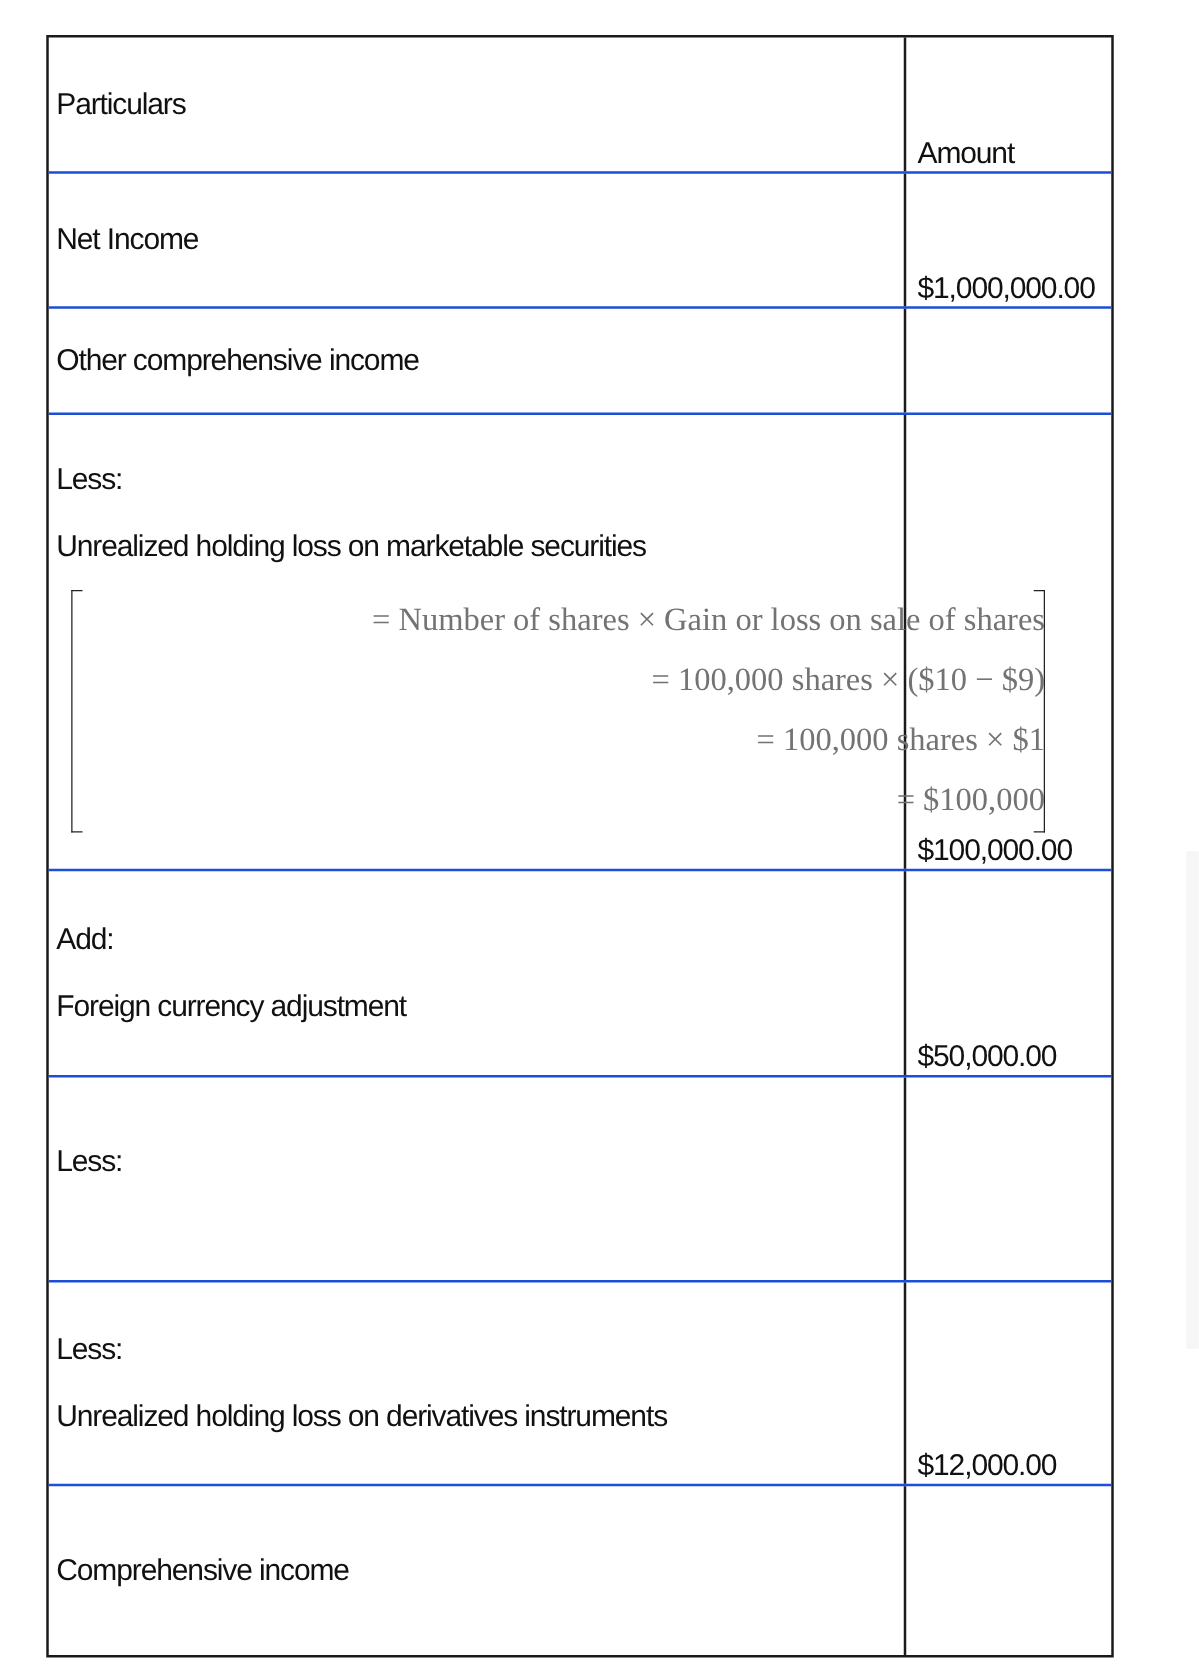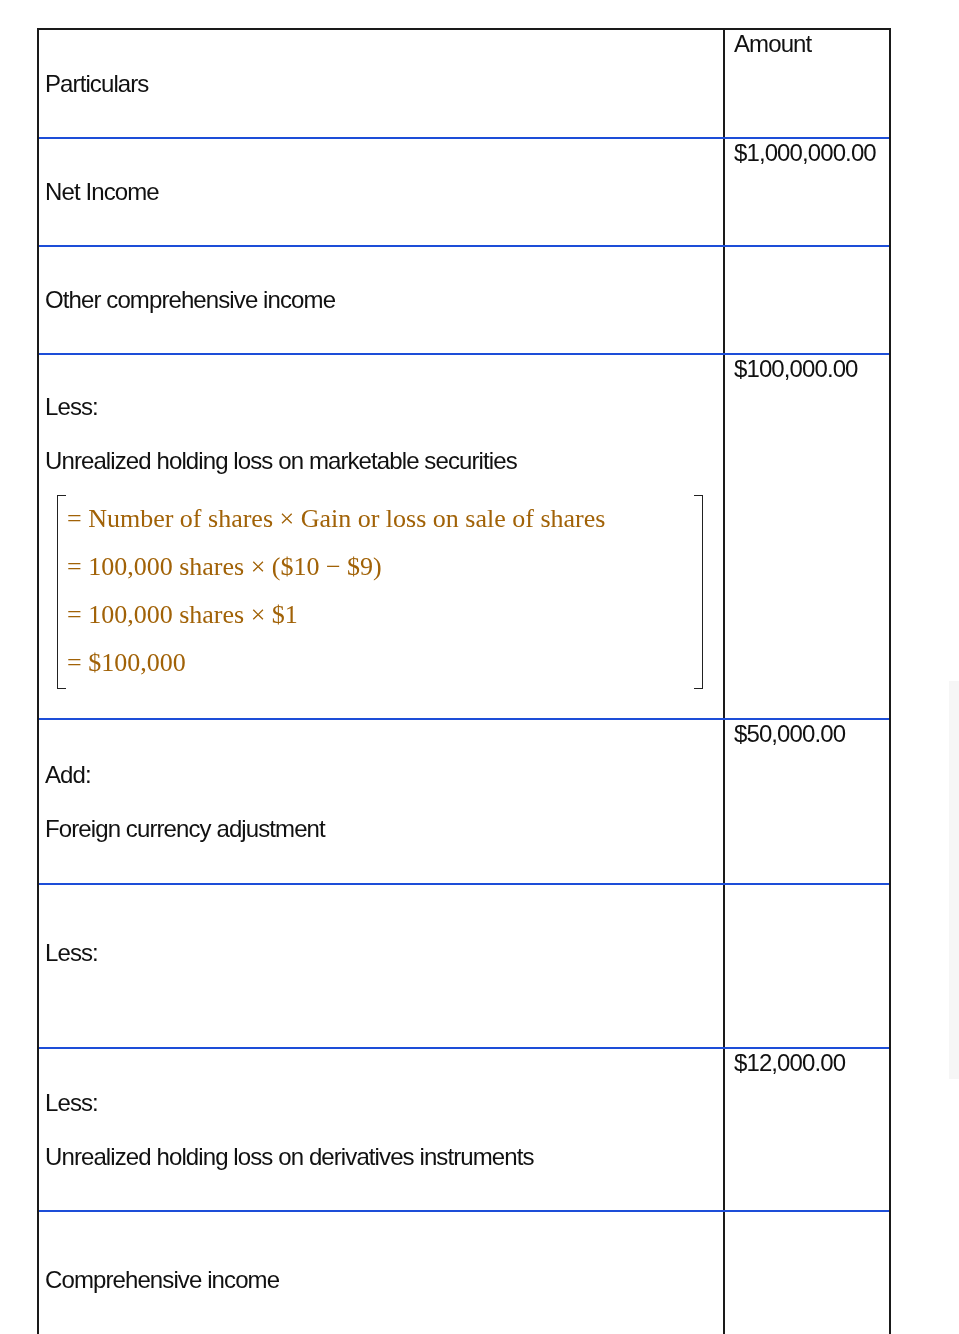--- a/index.html
+++ b/index.html
@@ -10,31 +10,31 @@
     border: 2px solid #1a1a1a;
     box-sizing: border-box;
   }
   .row { display: flex; border-top: 2px solid #1d4ed8; box-sizing: border-box; }
   .row:first-child { border-top: none; }
   .c1 {
     width: 686px; border-right: 2px solid #1a1a1a; box-sizing: border-box;
     padding-left: 6px; display: flex; flex-direction: column; justify-content: center;
   }
   .c2 {
-    flex: 1; padding-left: 9px; display: flex; flex-direction: column; justify-content: flex-start;
+    flex: 1; padding-left: 9px; display: flex; flex-direction: column; justify-content: flex-end;
   }
   .txt {
     font-family: "Liberation Sans", sans-serif; font-size: 24px; color: #111;
     letter-spacing: -0.9px; line-height: 28px;
   }
   .gap { height: 26px; }
   .formula {
-    position: relative; margin-top: 18px; margin-left: 12px; width: 646px;
+    position: relative; margin-top: 18px; margin-left: 12px; width: 779px;
     padding: 2px 0 6px 10px; box-sizing: border-box;
-    font-family: "Liberation Serif", serif; font-size: 26px; color: #a16207; line-height: 48px;
+    font-family: "Liberation Serif", serif; font-size: 26px; color: #737373; line-height: 48px; text-align: right;
   }
   .br-l, .br-r {
     position: absolute; top: 2px; bottom: 4px; width: 8px;
     border: 1.6px solid #222;
   }
   .br-l { left: 0; border-right: none; }
   .br-r { right: 0; border-left: none; }
   .scroll {
     position: absolute; left: 949px; top: 681px; width: 10px; height: 398px;
     background: #f6f6f6;
@@ -55,21 +55,21 @@
 
   <div class="row" style="height:108px">
     <div class="c1">
       <span class="txt">Net Income</span>
     </div>
     <div class="c2">
       <span class="txt">$1,000,000.00</span>
     </div>
   </div>
 
-  <div class="row" style="height:108px">
+  <div class="row" style="height:85px">
     <div class="c1">
       <span class="txt">Other comprehensive income</span>
     </div>
     <div class="c2">
       <span class="txt"></span>
     </div>
   </div>
 
   <div class="row" style="height:365px">
     <div class="c1" style="justify-content:flex-start; padding-top:38px;">

